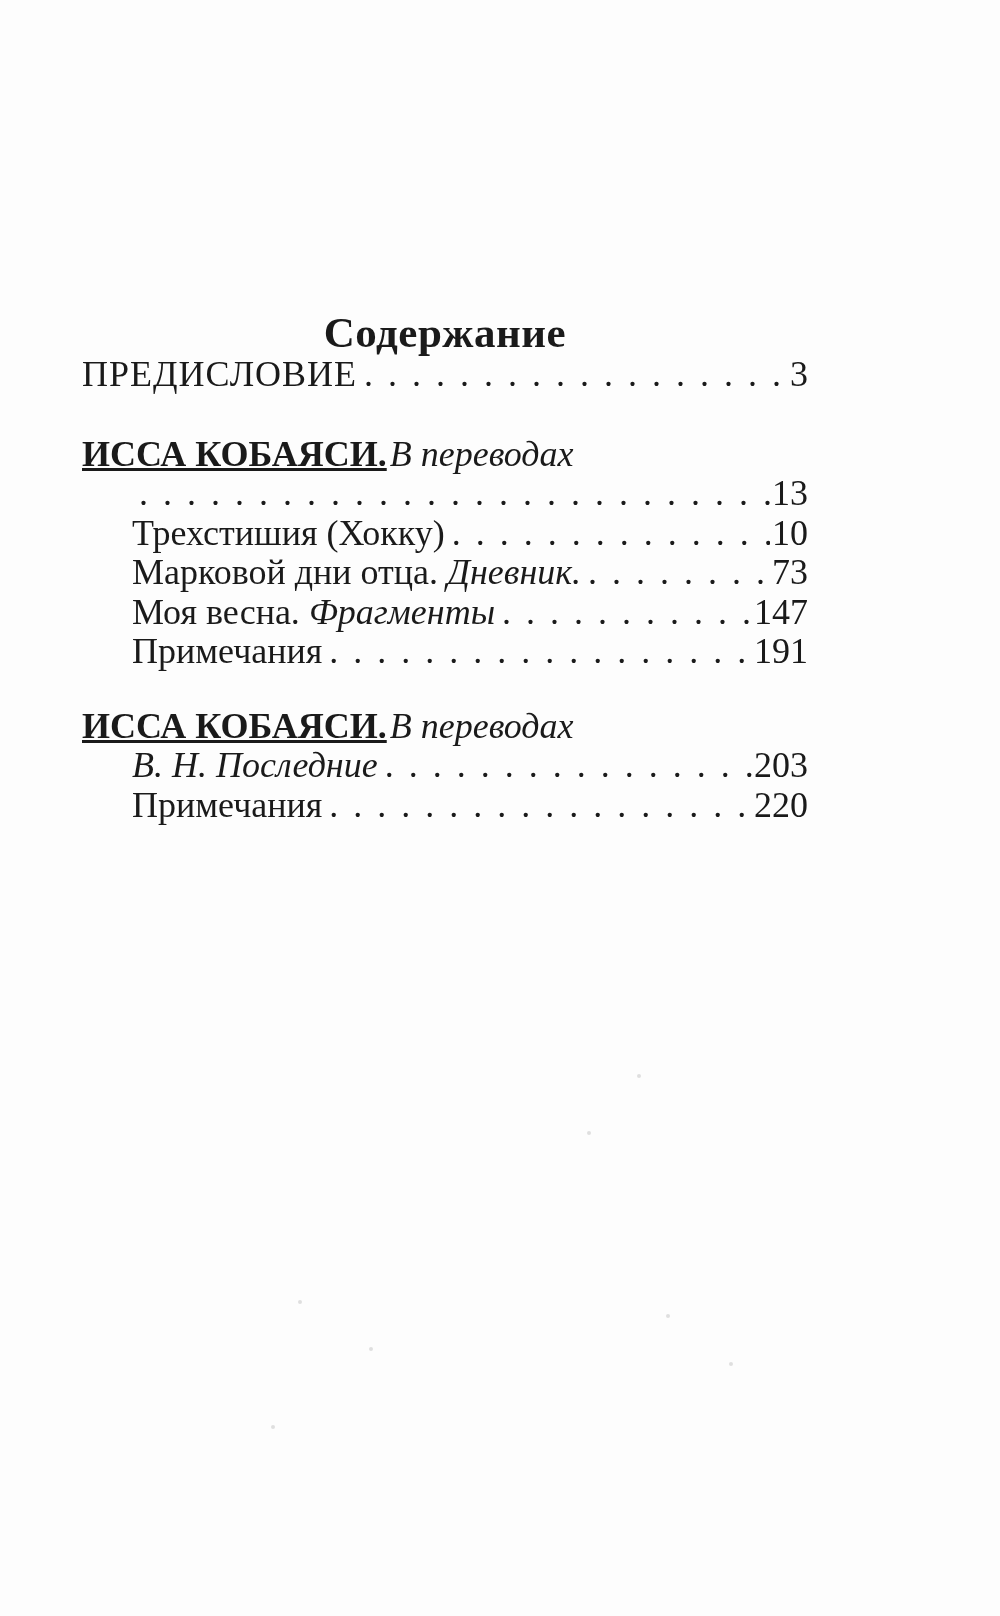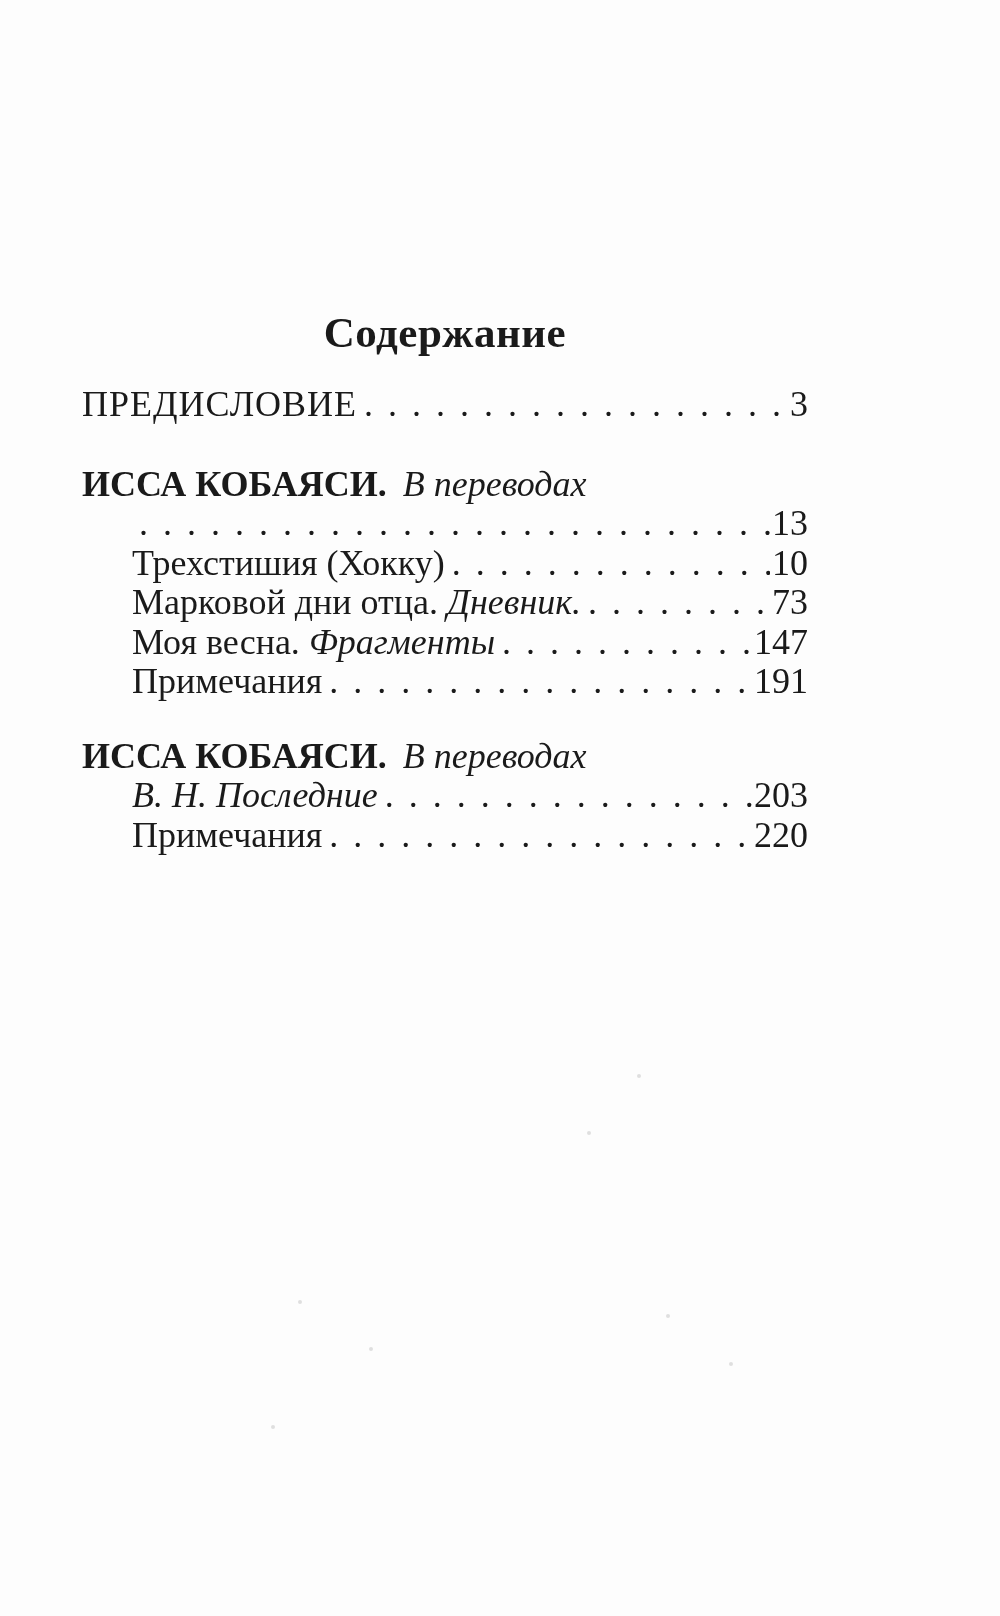--- a/index.html
+++ b/index.html
@@ -33,37 +33,37 @@
     letter-spacing: 0.5px;
   }
   .row {
     display: flex;
     align-items: baseline;
     font-size: 36px;
     line-height: 39.5px;
     white-space: nowrap;
   }
   .preface-row {
-    margin-top: 30px;
   }
   .preface-row .lbl {
     letter-spacing: 1px;
   }
   .section {
     margin-top: 40px;
   }
   .section.second {
     margin-top: 35px;
   }
   .heading .b {
     font-weight: 700;
+    text-decoration: underline;
   }
   .heading .it {
     font-style: italic;
-    margin-left: 16px;
+    margin-left: 3px;
     text-align: right;
   }
   .item {
     padding-left: 50px;
   }
   .lbl {
     flex: 0 0 auto;
   }
   .lbl i {
     font-style: italic;

